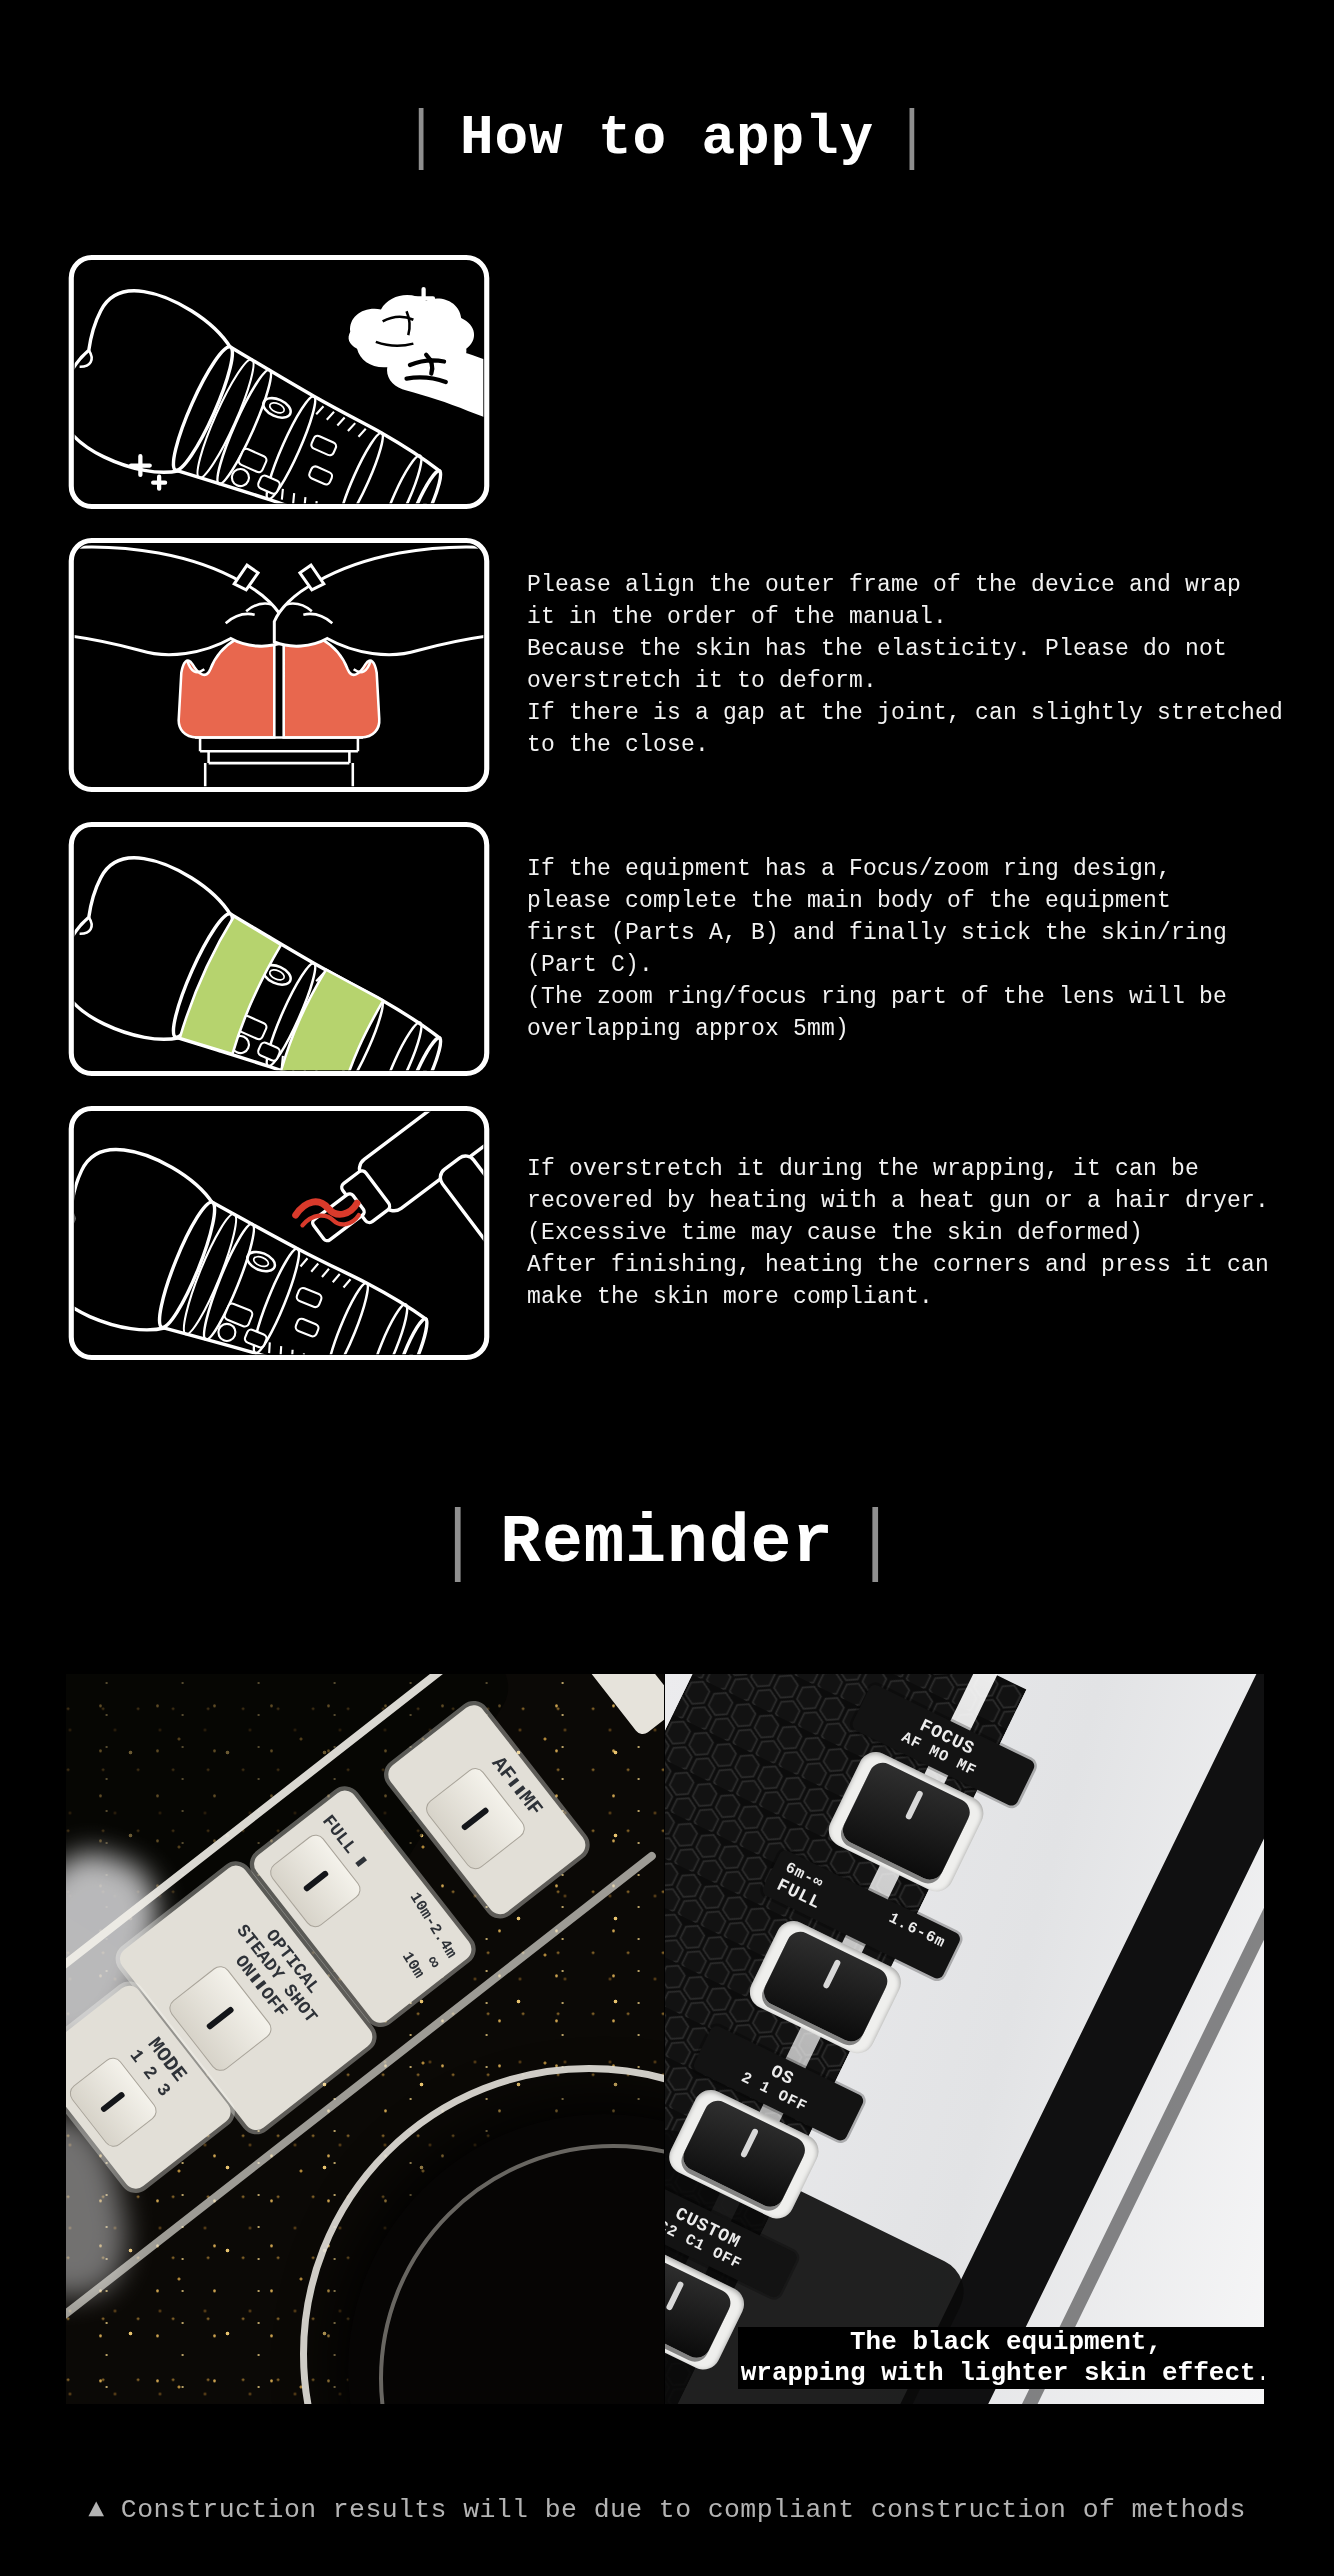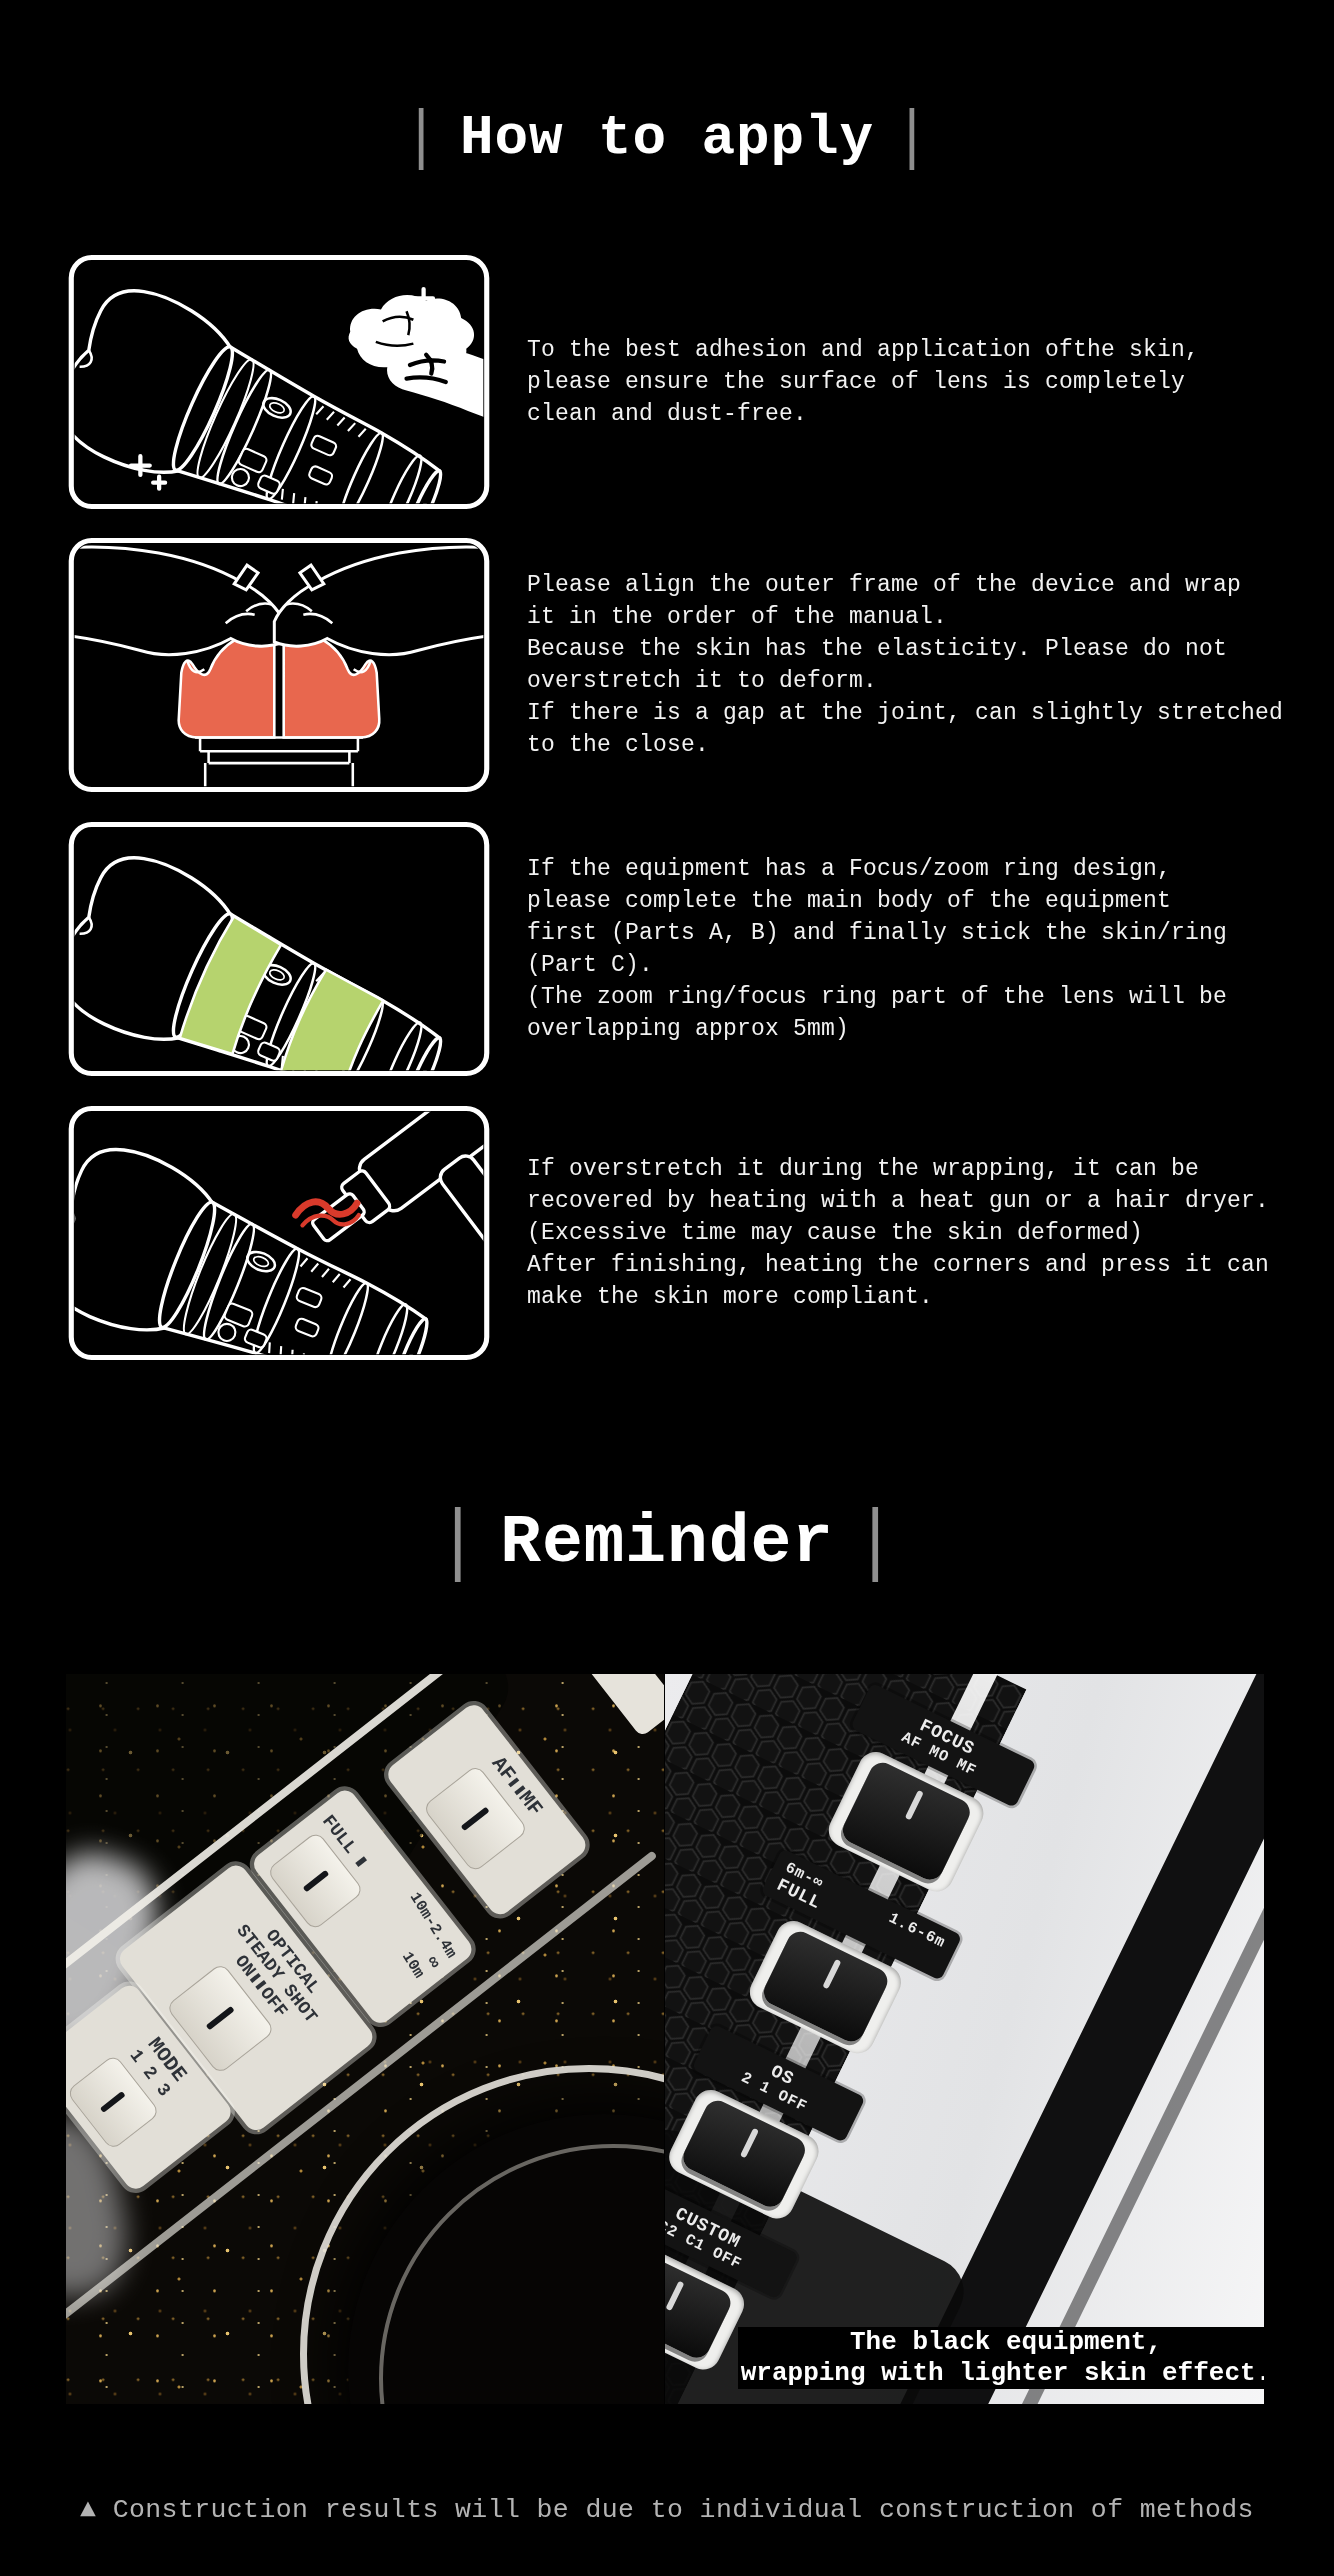--- a/index.html
+++ b/index.html
@@ -151,23 +151,20 @@
         <path d="M402,131 q20,-8 40,-4 M398,147 q24,-4 46,4 M421,119 q10,10 6,22" stroke="#000" stroke-width="5" fill="none" stroke-linecap="round"></path>
         <g stroke="#fff" stroke-width="5" stroke-linecap="round">
           <path d="M418,42 v22 M407,53 h22"></path>
             <path d="M440,66 v14 M433,73 h14"></path>
           <path d="M86,238 v22 M75,249 h22"></path>
             <path d="M108,262 v14 M101,269 h14"></path>
         </g>
       </g>
       <rect x="5" y="5" width="487" height="292" rx="24" fill="none" stroke="#fff" stroke-width="6"></rect>
     </svg>
-    <p class="step-text">To the best adhesion and application ofthe skin,
-please ensure the surface of lens is completely
-clean and dust-free.</p>
   </div>
 
   <div class="step-row" style="top:536px">
     <svg class="ill" viewBox="0 0 497 302">
       <clipPath id="c2">
           <rect x="9" y="9" width="479" height="284" rx="20"></rect>
         </clipPath>
       <g clip-path="url(#c2)">
         <path d="M243,108 L243,236 L152,236 C138,236 130,226 131,214 L134,160 C136,148 141,141 147,150 C154,162 163,168 168,156 C180,124 212,110 243,108 Z" fill="#e8674e" stroke="#fff" stroke-width="3"></path>
         <path d="M254,108 L254,236 L345,236 C359,236 367,226 366,214 L363,160 C361,148 356,141 350,150 C343,162 334,168 329,156 C317,124 285,110 254,108 Z" fill="#e8674e" stroke="#fff" stroke-width="3"></path>
@@ -364,15 +361,15 @@
         <div class="recess">
           <div class="knob-dark" style="height:73px"></div>
         </div>
       </div>
     </div>
 
     <div class="caption cap-right">The black equipment,
 wrapping with lighter skin effect.</div>
   </div>
 
-  <p class="footer-note">▲ Construction results will be due to individual construction of methods</p>
+  <p class="footer-note">▲ Construction results will be due to compliant construction of methods</p>
 </div>
 
 
 </body></html>

